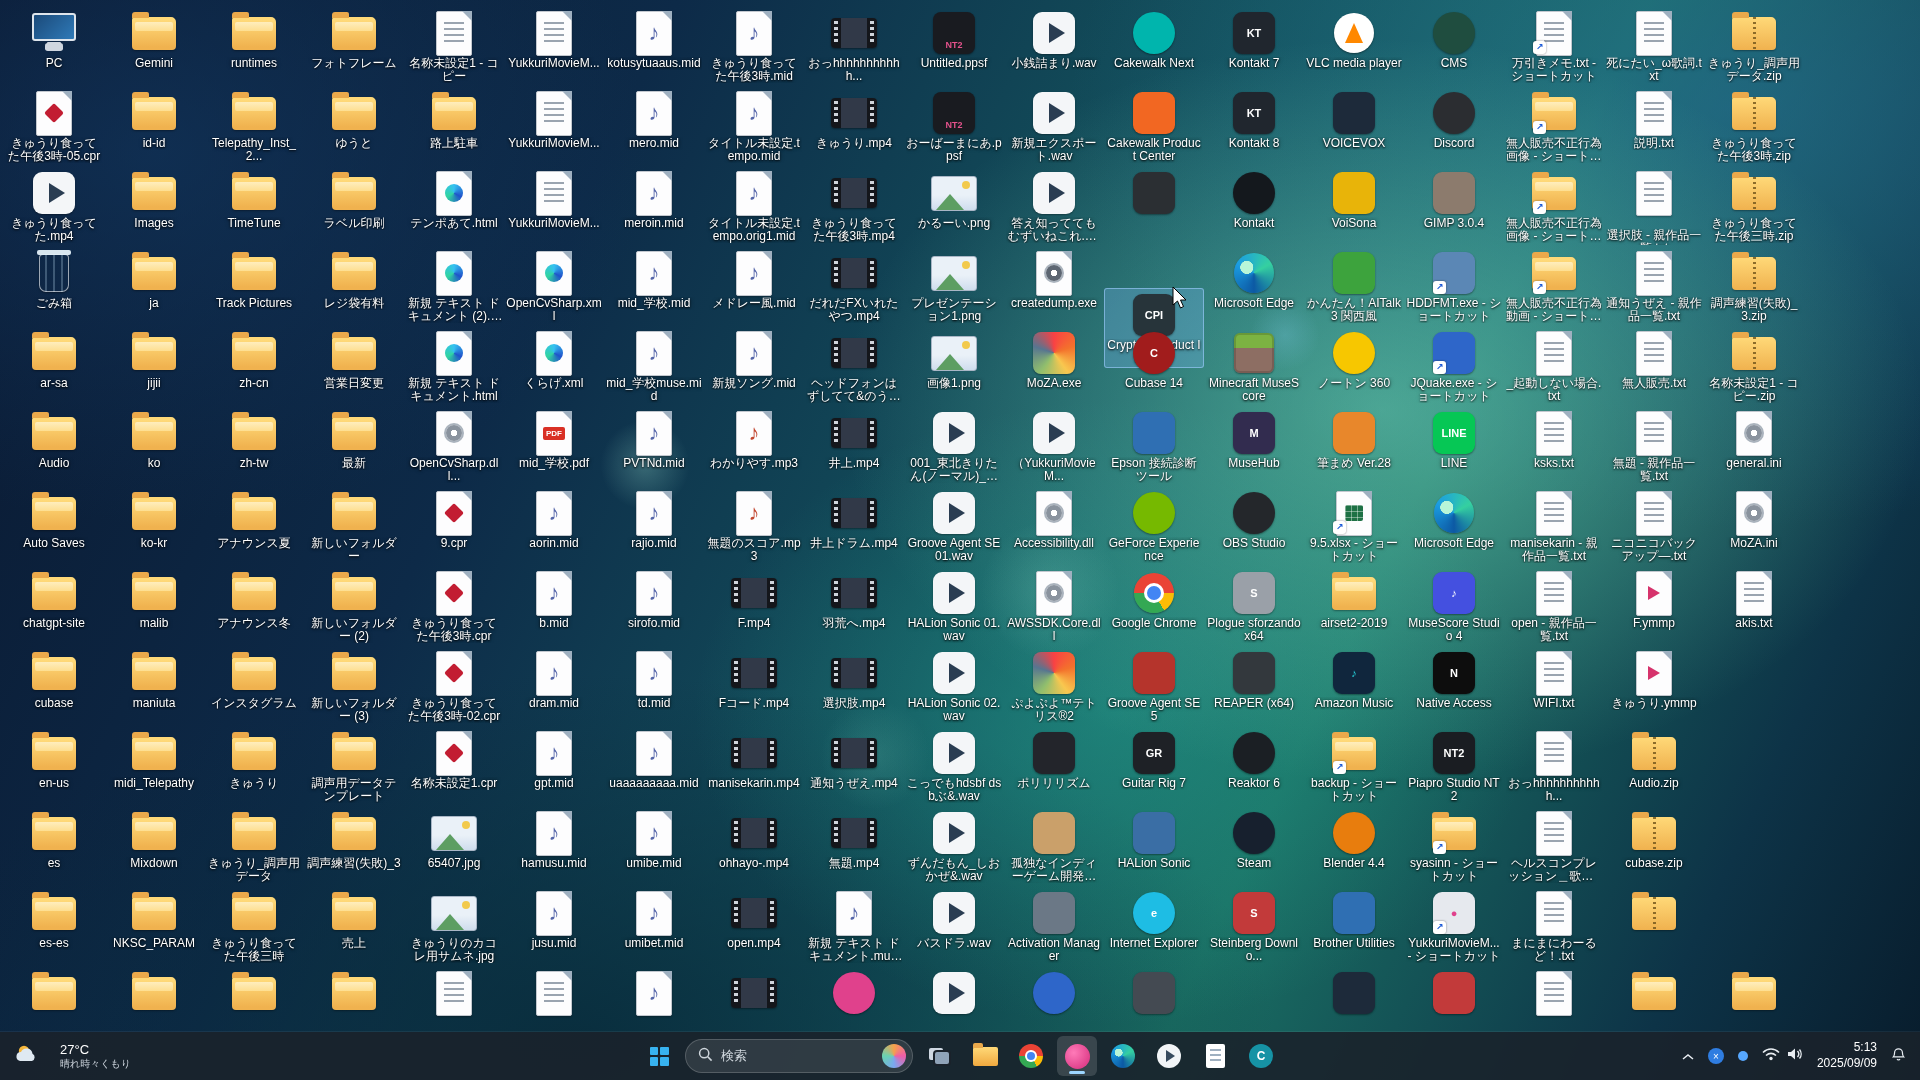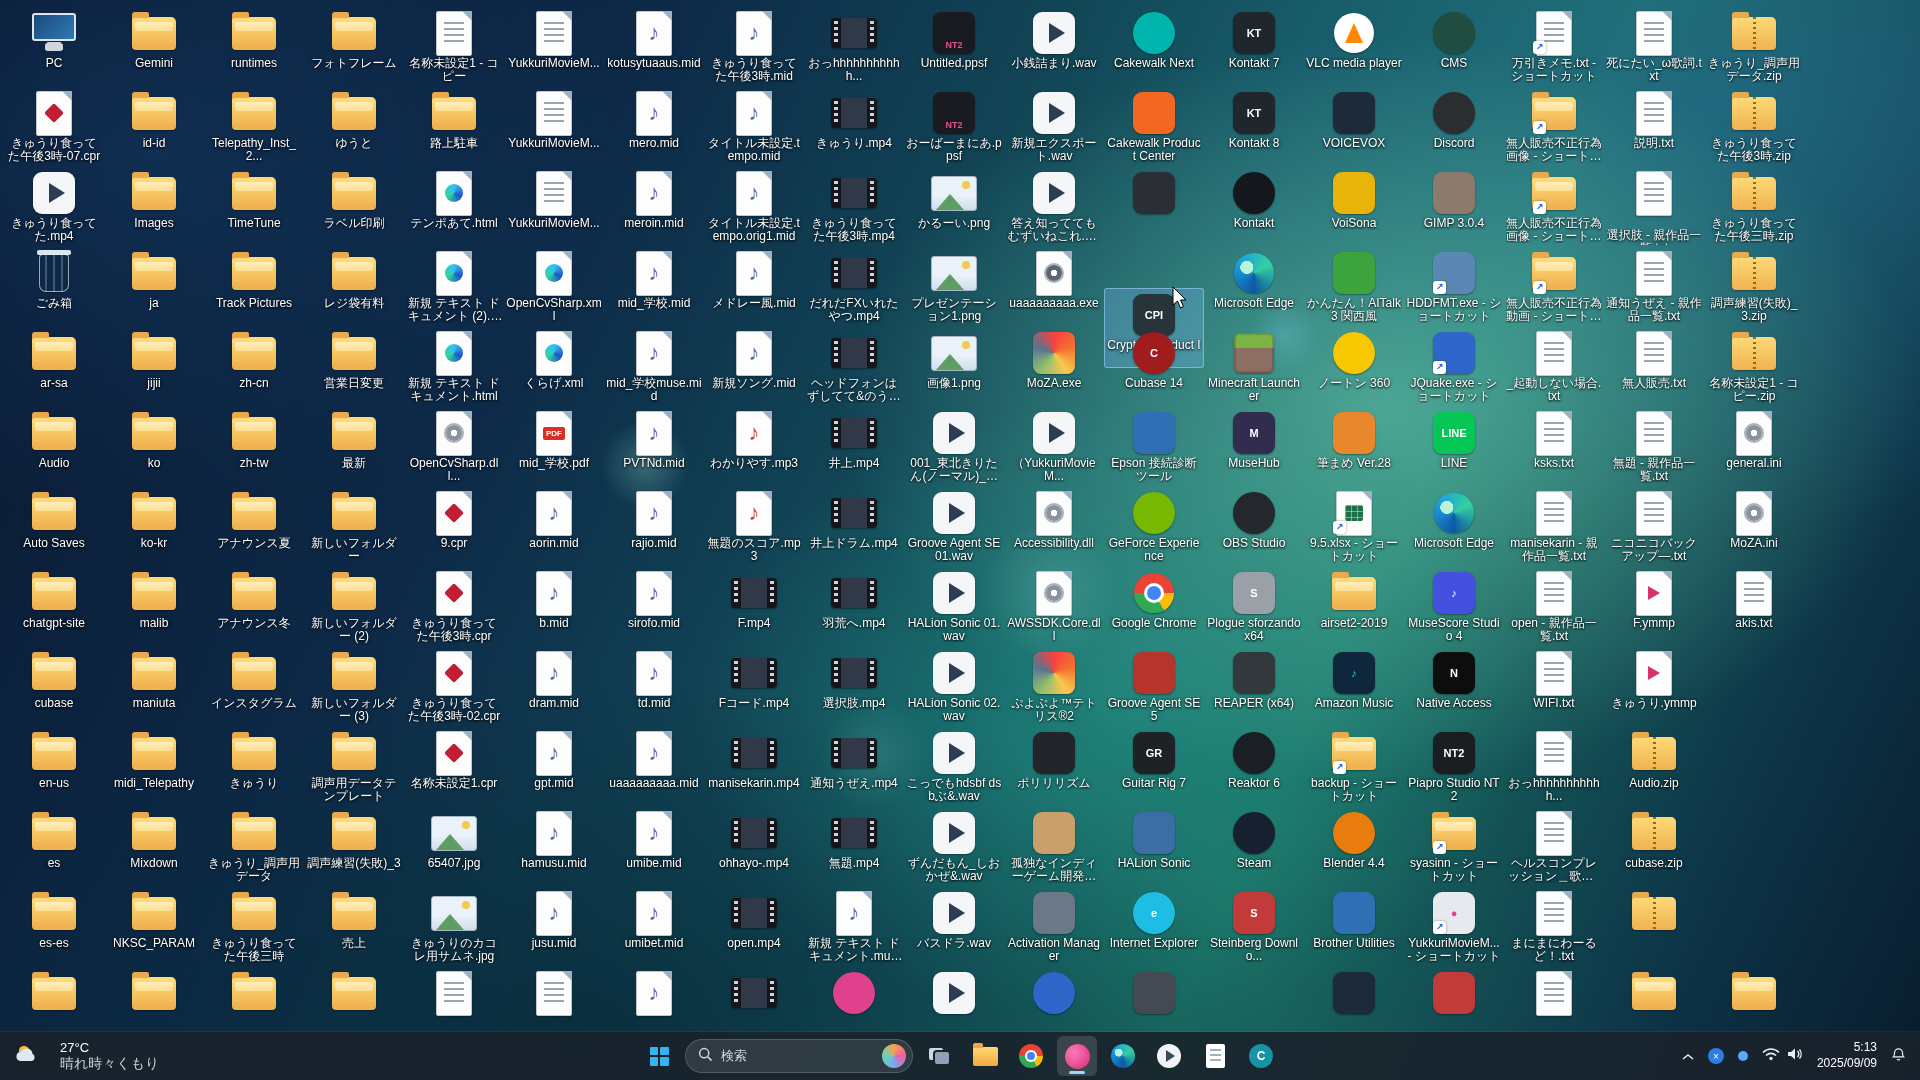--- a/index.html
+++ b/index.html
@@ -98,21 +98,21 @@
     color:#1d5bd8;font-size:9px;line-height:13px;text-align:center;font-weight:bold;box-shadow:0 0 2px rgba(0,0,0,.5);}
 
   
   .cursor{position:absolute;left:1172px;top:286px;z-index:9;pointer-events:none;}
 
   
   .taskbar{position:absolute;left:0;right:0;bottom:0;height:48px;background:rgba(26,34,43,0.90);
     display:flex;align-items:center;z-index:5;box-shadow:0 -1px 0 rgba(255,255,255,0.06);}
   .weather{display:flex;align-items:center;gap:20px;padding:8px 14px;height:100%;}
   .w-temp{font-size:13px;color:#fff;}
-  .w-cond{font-size:14px;color:#c9d1d9;}
+  .w-cond{font-size:10px;color:#c9d1d9;}
   .tb-center{position:absolute;left:50%;top:0;transform:translateX(-50%);height:100%;display:flex;align-items:center;gap:6px;}
   .tb-apps{display:flex;align-items:center;gap:6px;}
   .tb-btn{width:40px;height:40px;border-radius:6px;display:flex;align-items:center;justify-content:center;position:relative;}
   .tb-btn.active{background:rgba(255,255,255,0.14);}
   .tb-btn.active::after{content:"";position:absolute;bottom:2px;left:50%;transform:translateX(-50%);width:16px;height:3px;border-radius:2px;background:#9dd6ff;}
   .tb-win{width:19px;height:19px;display:grid;grid-template-columns:1fr 1fr;grid-template-rows:1fr 1fr;gap:2px;}
   .tb-win i{background:#37b3f0;border-radius:1px;}
   .search-pill{height:34px;width:228px;border-radius:17px;background:rgba(255,255,255,0.10);
     border:1px solid rgba(255,255,255,0.18);display:flex;align-items:center;gap:8px;padding:0 6px 0 12px;box-sizing:border-box;}
   .search-text{color:#d4dbe1;font-size:13px;flex:1;}
@@ -162,21 +162,21 @@
           </div>
         </div>
         <div class="lbl">PC</div>
       </div>
       <div class="tile" style="grid-area: 2 / 1;">
         <div class="icon-img">
           <div class="i-file">
             <span class="g-cpr"></span>
           </div>
         </div>
-        <div class="lbl">きゅうり食ってた午後3時-07.cpr</div>
+        <div class="lbl">きゅうり食ってた午後3時-05.cpr</div>
       </div>
       <div class="tile" style="grid-area: 3 / 1;">
         <div class="icon-img">
           <div class="i-media">
             <span class="play"></span>
           </div>
         </div>
         <div class="lbl">きゅうり食ってた.mp4</div>
       </div>
       <div class="tile" style="grid-area: 4 / 1;">
@@ -1015,21 +1015,21 @@
           </div>
         </div>
         <div class="lbl">答え知っててもむずいねこれ.wav</div>
       </div>
       <div class="tile" style="grid-area: 4 / 11;">
         <div class="icon-img">
           <div class="i-file">
             <span class="g-gear d"></span>
           </div>
         </div>
-        <div class="lbl">uaaaaaaaaa.exe</div>
+        <div class="lbl">createdump.exe</div>
       </div>
       <div class="tile" style="grid-area: 5 / 11;">
         <div class="icon-img">
           <div class="i-game"></div>
         </div>
         <div class="lbl">MoZA.exe</div>
       </div>
       <div class="tile" style="grid-area: 6 / 11;">
         <div class="icon-img">
           <div class="i-media">
@@ -1207,21 +1207,21 @@
       <div class="tile" style="grid-area: 4 / 13;">
         <div class="icon-img">
           <div class="i-edge"></div>
         </div>
         <div class="lbl">Microsoft Edge</div>
       </div>
       <div class="tile" style="grid-area: 5 / 13;">
         <div class="icon-img">
           <div class="i-mc"></div>
         </div>
-        <div class="lbl">Minecraft Launcher</div>
+        <div class="lbl">Minecraft MuseScore</div>
       </div>
       <div class="tile" style="grid-area: 6 / 13;">
         <div class="icon-img">
           <div class="i-app" style="background:#322c4f;">
             <span>M</span>
           </div>
         </div>
         <div class="lbl">MuseHub</div>
       </div>
       <div class="tile" style="grid-area: 7 / 13;">

